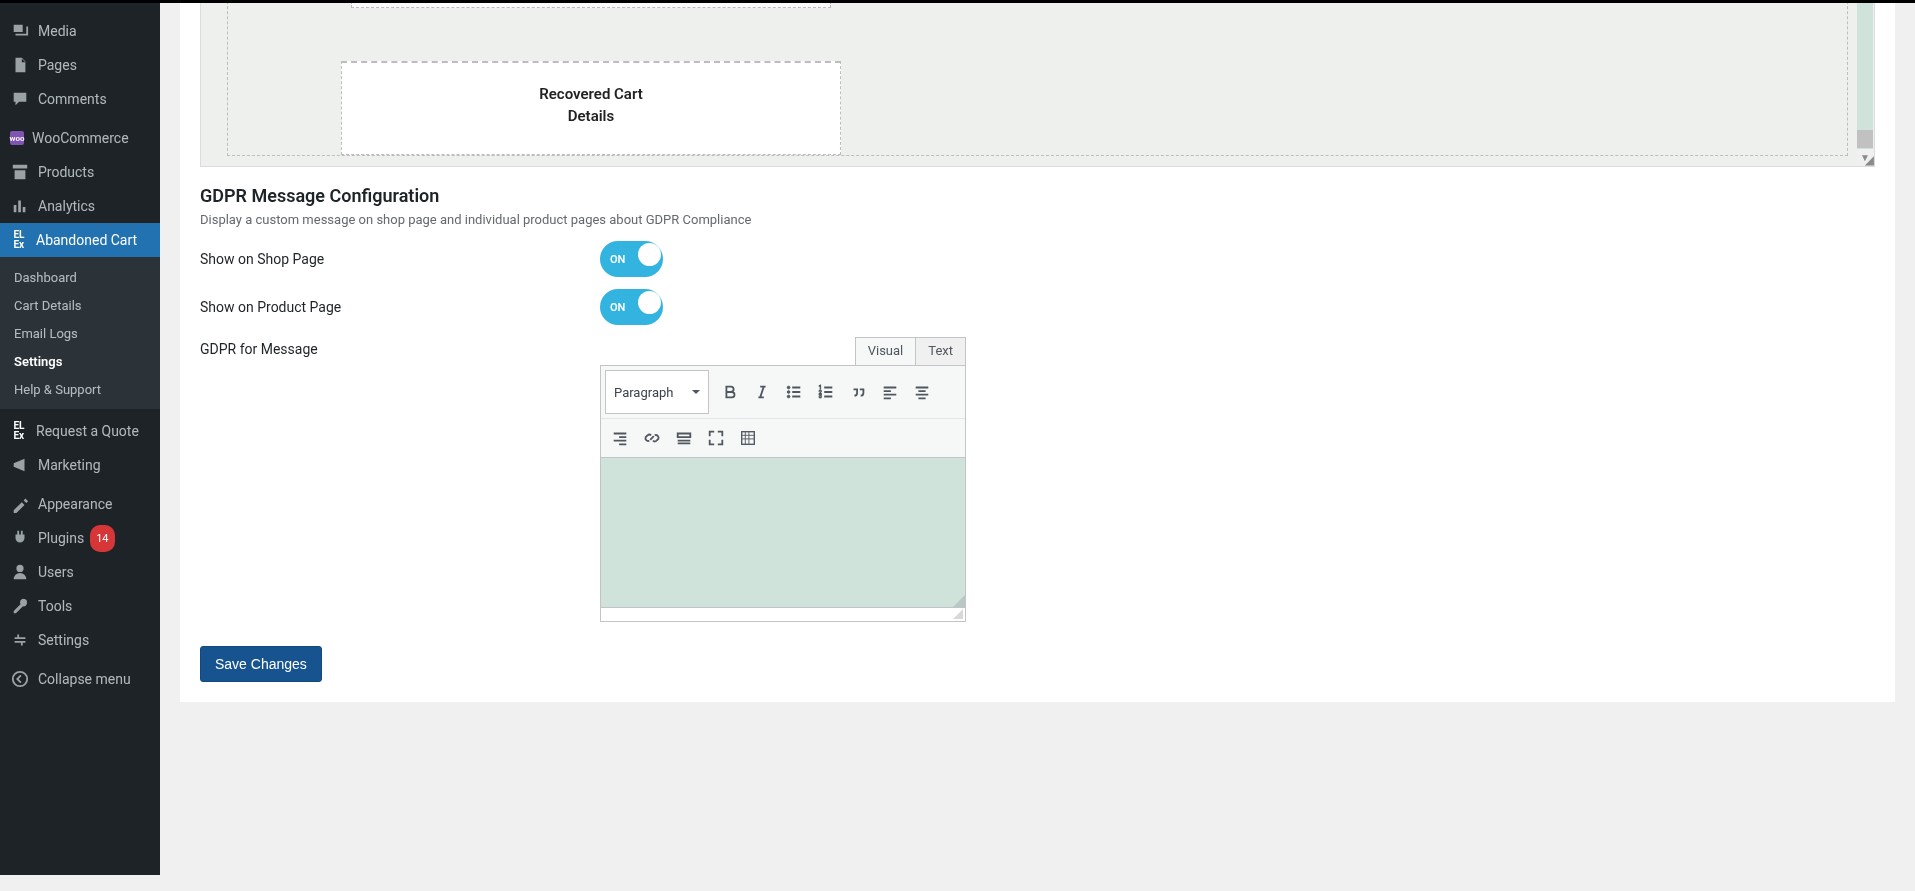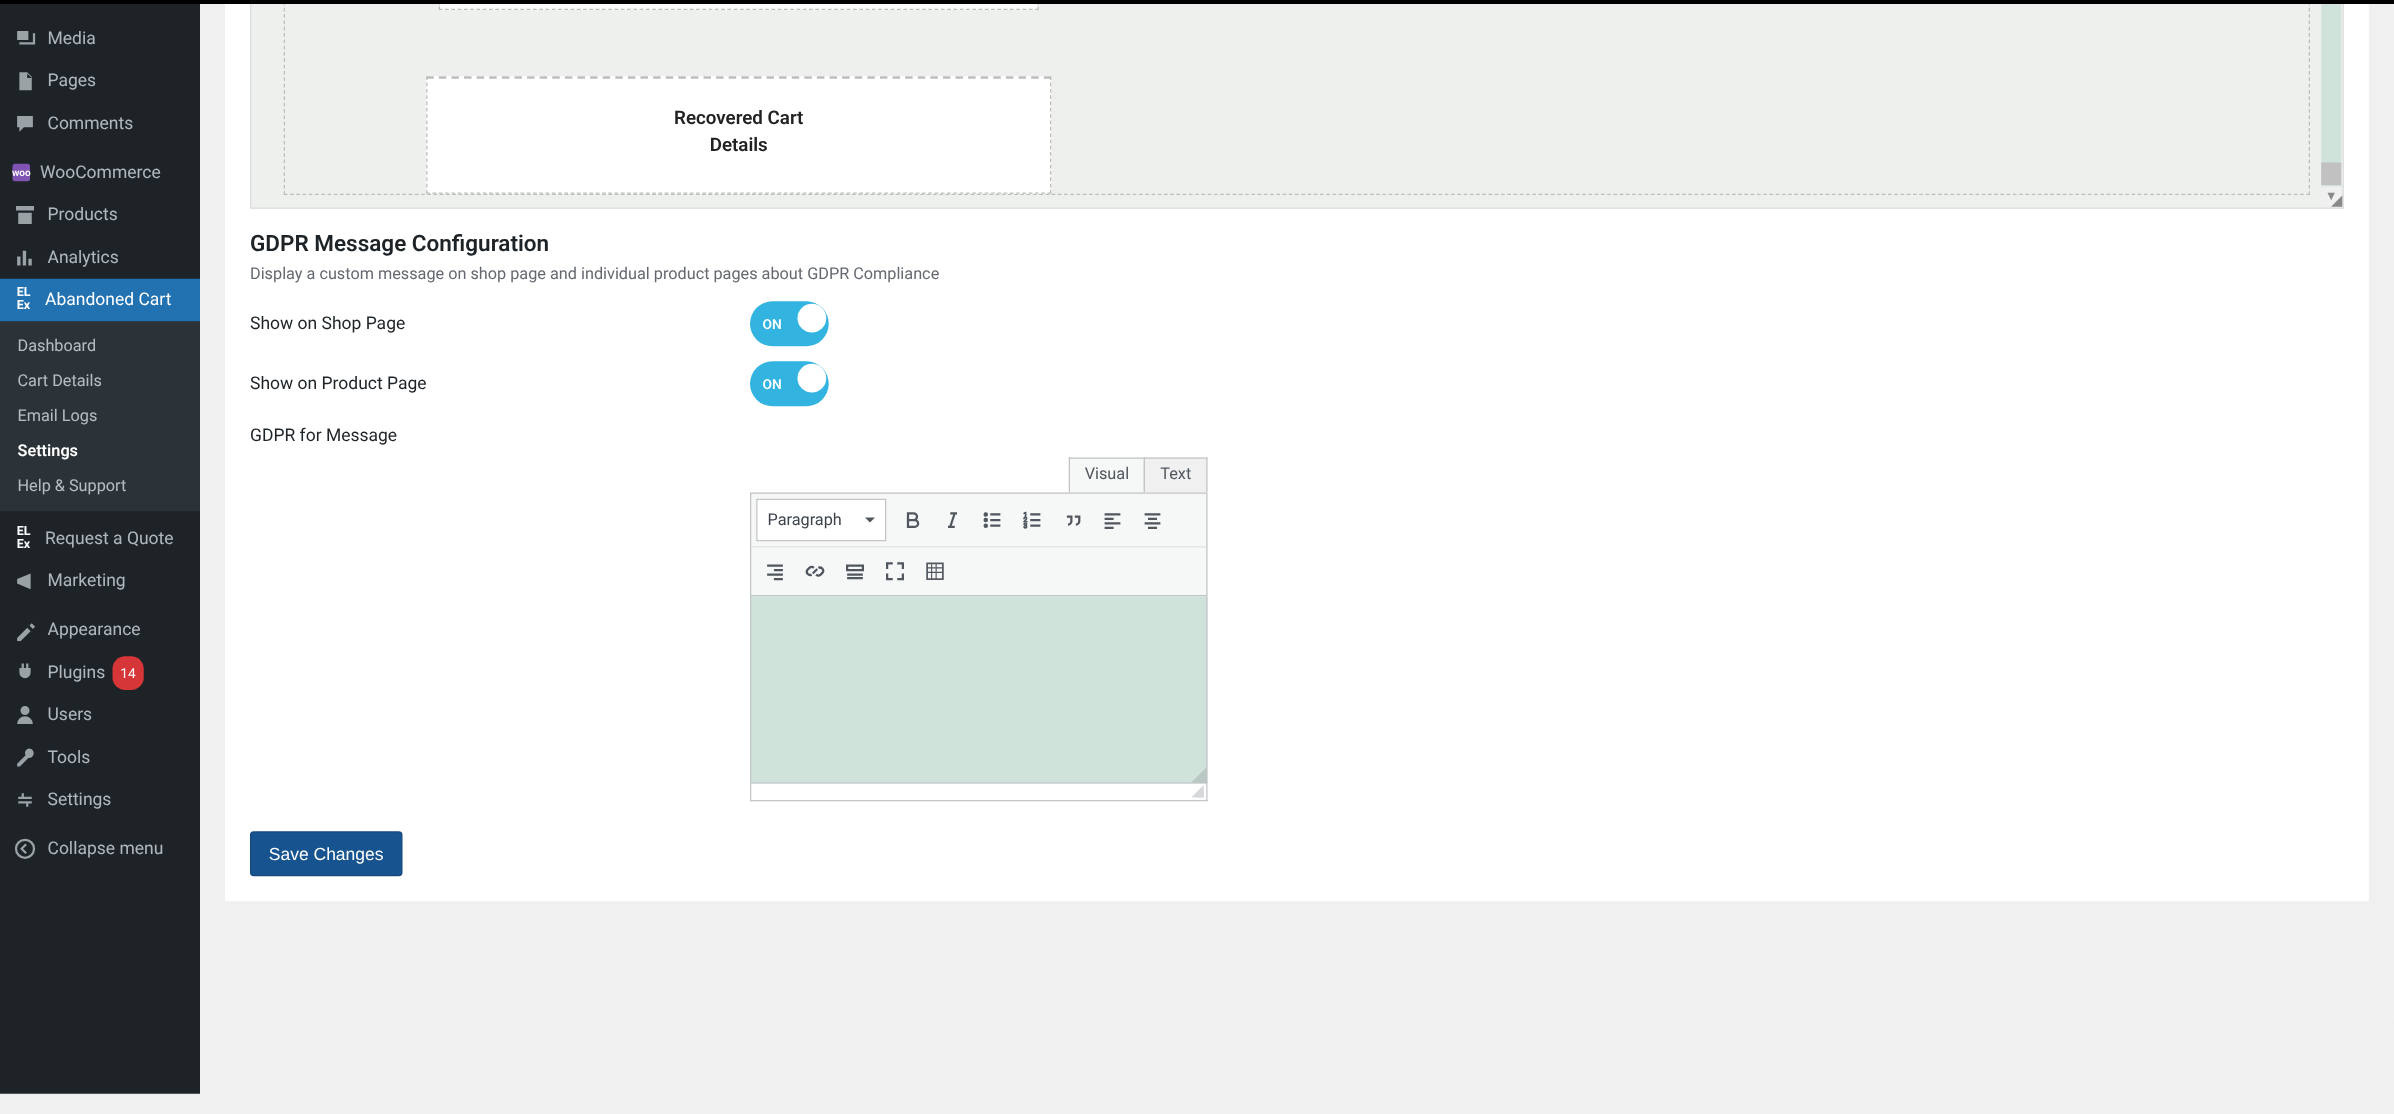--- a/index.html
+++ b/index.html
@@ -162,21 +162,21 @@
     .mce-tab {
       border:1px solid #c3c4c7; border-bottom:none;
       padding:5px 12px; font-size:13px; background:#f0f0f1; color:#50575e;
       cursor:pointer; margin-left:-1px;
     }
     .mce-tab.active { background:#f6f7f7; }
     .mce-toolbar-wrap { border:1px solid #c3c4c7; background:#f6f7f7; }
     .mce-toolbar { display:flex; align-items:center; padding:4px; gap:2px; flex-wrap:wrap; }
     .mce-toolbar + .mce-toolbar { border-top:1px solid #e2e4e7; }
     .mce-select {
-      border:1px solid #c3c4c7; background:#fff; height:34px;
+      border:1px solid #c3c4c7; background:#fff; height:44px;
       display:flex; align-items:center; padding:0 22px 0 8px;
       position:relative; font-size:13px; color:#3c434a; margin-right:4px;
       cursor:pointer; min-width:104px;
     }
     .mce-select::after {
       content:""; position:absolute; right:8px; top:50%;
       border:4px solid transparent; border-top-color:#50575e; margin-top:-2px;
     }
     .mce-btn {
       width:30px; height:30px; display:inline-flex; align-items:center; justify-content:center;
@@ -413,21 +413,21 @@
         </div>
       </div>
     </div>
 
     <div class="gdpr-msg-row">
       <div class="label">GDPR for Message</div>
 
       <div class="mce-col">
         <div style="height:0;"></div>
         <div style="display:flex; width: 366px; align-items:flex-end; flex-direction:column;">
-          <div class="mce-tabs" style="align-self:flex-end;margin-top:29px;">
+          <div class="mce-tabs" style="align-self:flex-end;">
             <div class="mce-tab active">Visual</div>
             <div class="mce-tab">Text</div>
           </div>
 
           <div class="mce-wrap">
             <div class="mce-toolbar-wrap">
               <div class="mce-toolbar">
                 <div class="mce-select">
                   <span>Paragraph</span>
                 </div>

